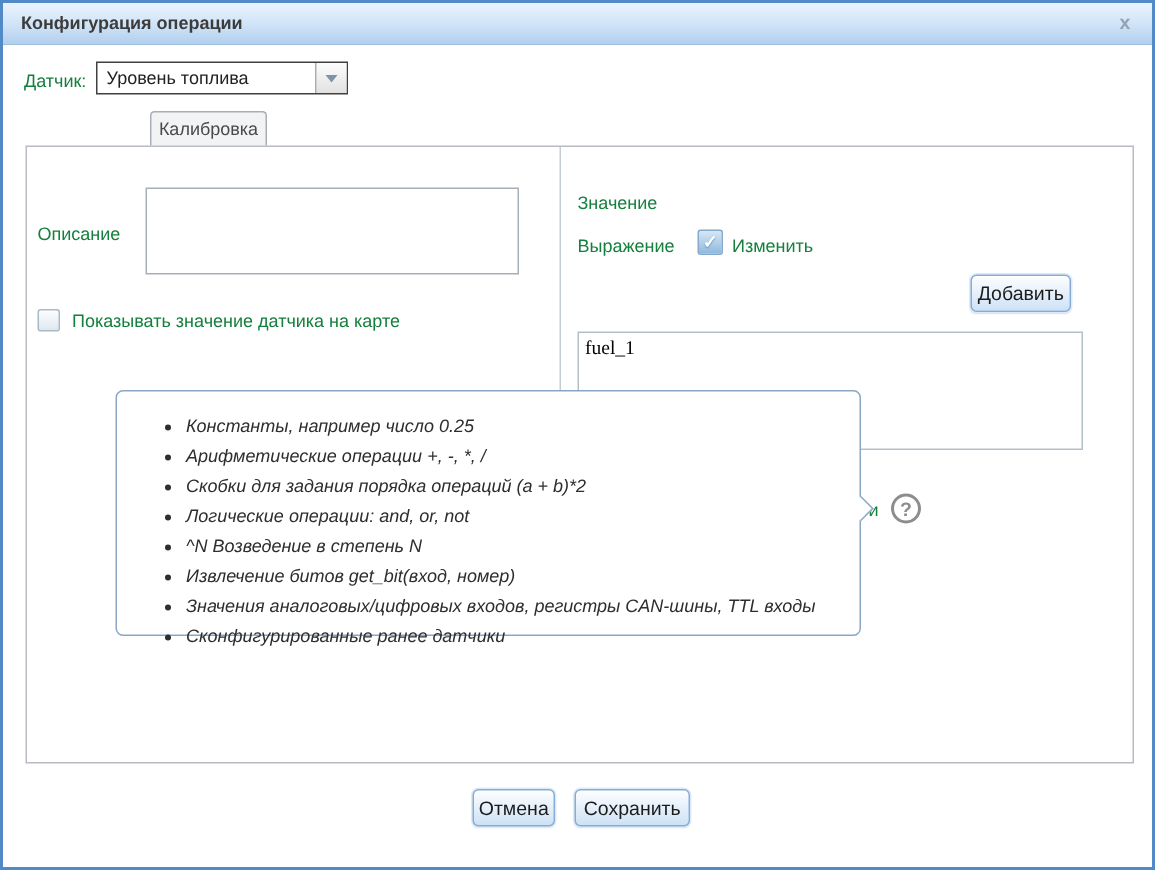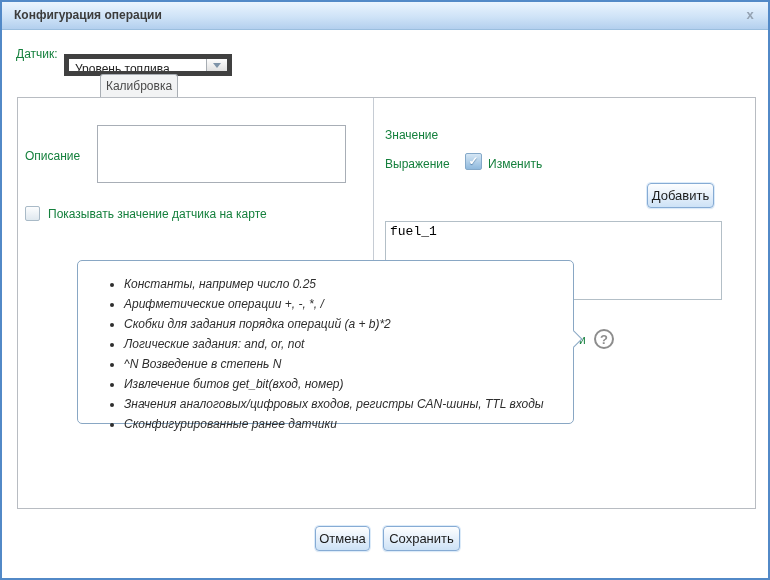--- a/index.html
+++ b/index.html
@@ -13,21 +13,21 @@
   .titlebar { position:absolute; left:0; top:0; right:0; height:28px;
               background:linear-gradient(#eaf4fe, #cfe3f7 55%, #b3cfee);
               border-bottom:1px solid #9bbede; }
   .title { position:absolute; left:12px; top:0; line-height:27px; font-weight:bold;
            font-size:12px; color:#3c3c3c; }
   .close-x { position:absolute; right:10px; top:5px; width:16px; height:16px;
              color:#94a2b2; font-weight:bold; font-size:13px; text-align:center;
              line-height:16px; cursor:pointer; }
 
   
-  .combo { position:absolute; background:#fff; border:5px solid #404040;margin-top:13px; }
+  .combo { position:absolute; background:#fff; border:1px solid #404040; }
   .combo .txt { position:absolute; left:6px; top:0; right:24px; bottom:0;
                 line-height:20px; white-space:nowrap; overflow:hidden; }
   .combo .trigger { position:absolute; right:0; top:0; bottom:0; width:21px;
                     border-left:1px solid #a7adb3;
                     background:linear-gradient(#fdfdfd,#e1e1e1); cursor:pointer; }
   .combo .arrow { position:absolute; left:50%; top:50%; margin:-2px 0 0 -4px;
                   width:0; height:0; border-left:4px solid transparent;
                   border-right:4px solid transparent; border-top:5px solid #7e93a8; }
   .combo.disabled { background:#f4f4f4; border-color:#bcc1c6; }
   .combo.disabled .txt { color:#8a9096; }
@@ -47,21 +47,21 @@
            border:1px solid #b8bcc2; background:#fff; z-index:2; }
   .vdivider { position:absolute; left:371px; top:96px; width:1px; height:322px;
               background:#c6ccd4; z-index:2; }
 
   .lbl { position:absolute; white-space:nowrap; color:#15803d; z-index:3; }
 
   textarea.box { position:absolute; border:1px solid #a8aeb6; background:#fff;
                  resize:none; outline:none; z-index:3;
                  font-family:"Liberation Sans", sans-serif; font-size:12px; }
   textarea.code { border:1px solid #b3bfc7;
-                  font-family:Liberation Mono, monospace;
+                  font-family:Liberation Serif, serif;
                   font-size:13px; padding:2px 4px; }
 
   
   .cb { position:absolute; border:1px solid #a9bac7; border-radius:2px;
         background:linear-gradient(#fcfdfe,#dfe8ef); cursor:pointer; z-index:3; }
   .cb .mark { display:none; color:#fff; font-size:12px; font-weight:bold;
               line-height:15px; text-align:center; width:100%;
               text-shadow:0 1px 1px rgba(30,80,130,.55); }
   .cb.checked { border-color:#85a9c9;
                 background:linear-gradient(#d6e7f5,#8fb9dd); }
@@ -149,21 +149,21 @@
   <textarea class="box code" style="left: 383px; top: 219px; width: 337px; height: 79px;">fuel_1</textarea>
 
   <div class="lbl help-frag">и</div>
   <div class="help-icon">?</div>
 
   <div class="tooltip">
     <ul>
         <li>Константы, например число 0.25</li>
         <li>Арифметические операции +, -, *, /</li>
         <li>Скобки для задания порядка операций (a + b)*2</li>
-        <li>Логические задания: and, or, not</li>
+        <li>Логические операции: and, or, not</li>
         <li>^N Возведение в степень N</li>
         <li>Извлечение битов get_bit(вход, номер)</li>
         <li>Значения аналоговых/цифровых входов, регистры CAN-шины, TTL входы</li>
         <li>Сконфигурированные ранее датчики</li>
       </ul>
     <div class="tip-arrow"></div>
   </div>
 
   <div class="btn" style="left:313px; top:524px; width:55px; height:25px;">Отмена</div>
   <div class="btn" style="left:381px; top:524px; width:77px; height:25px;">Сохранить</div>

